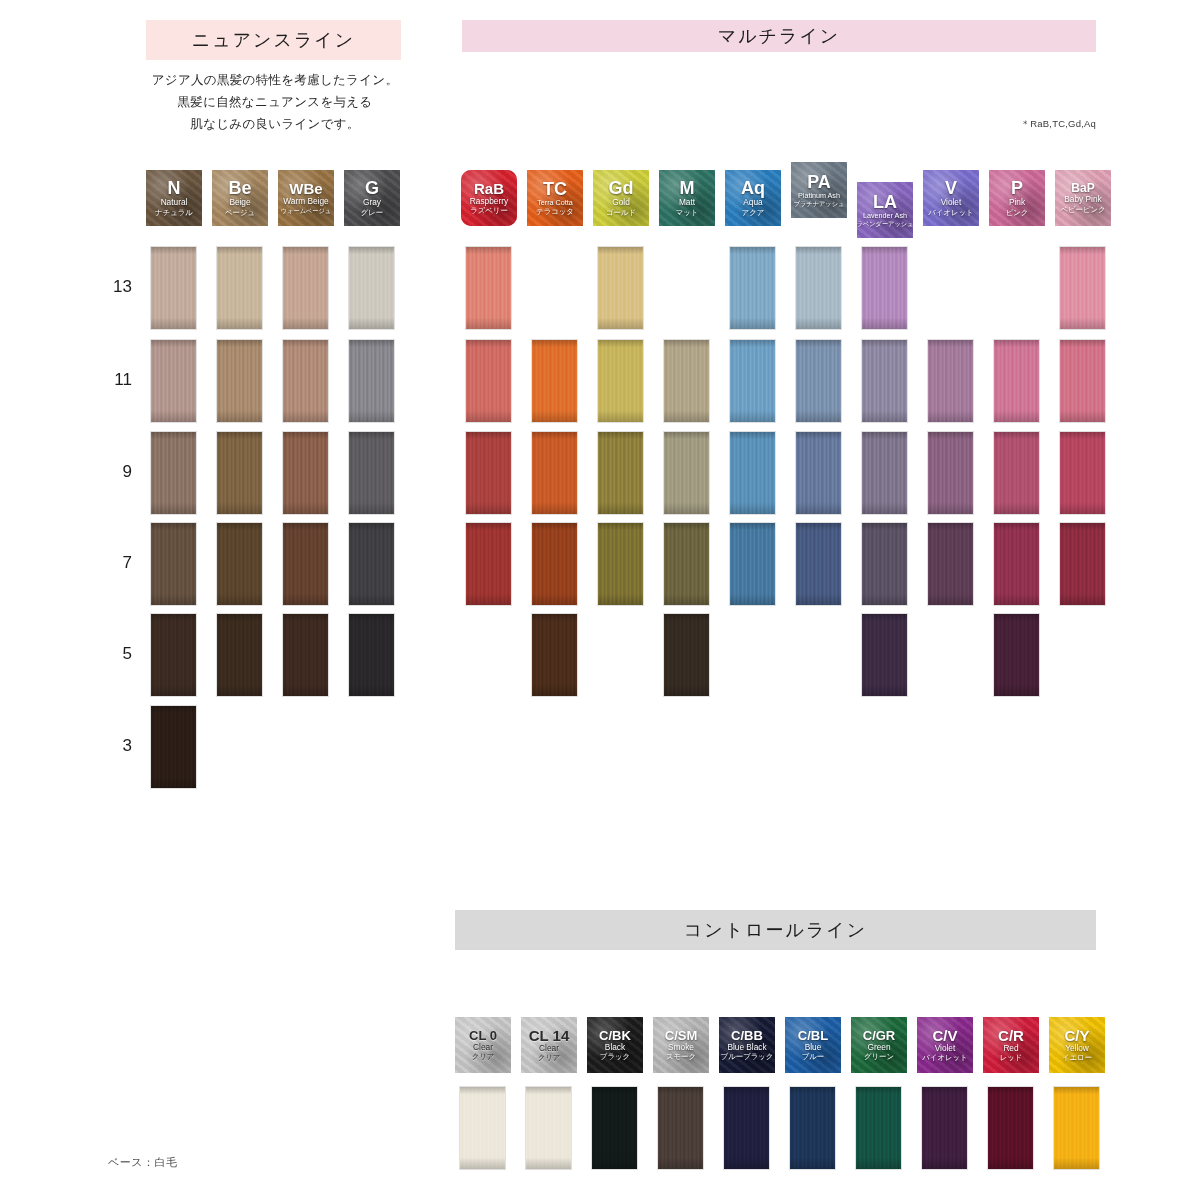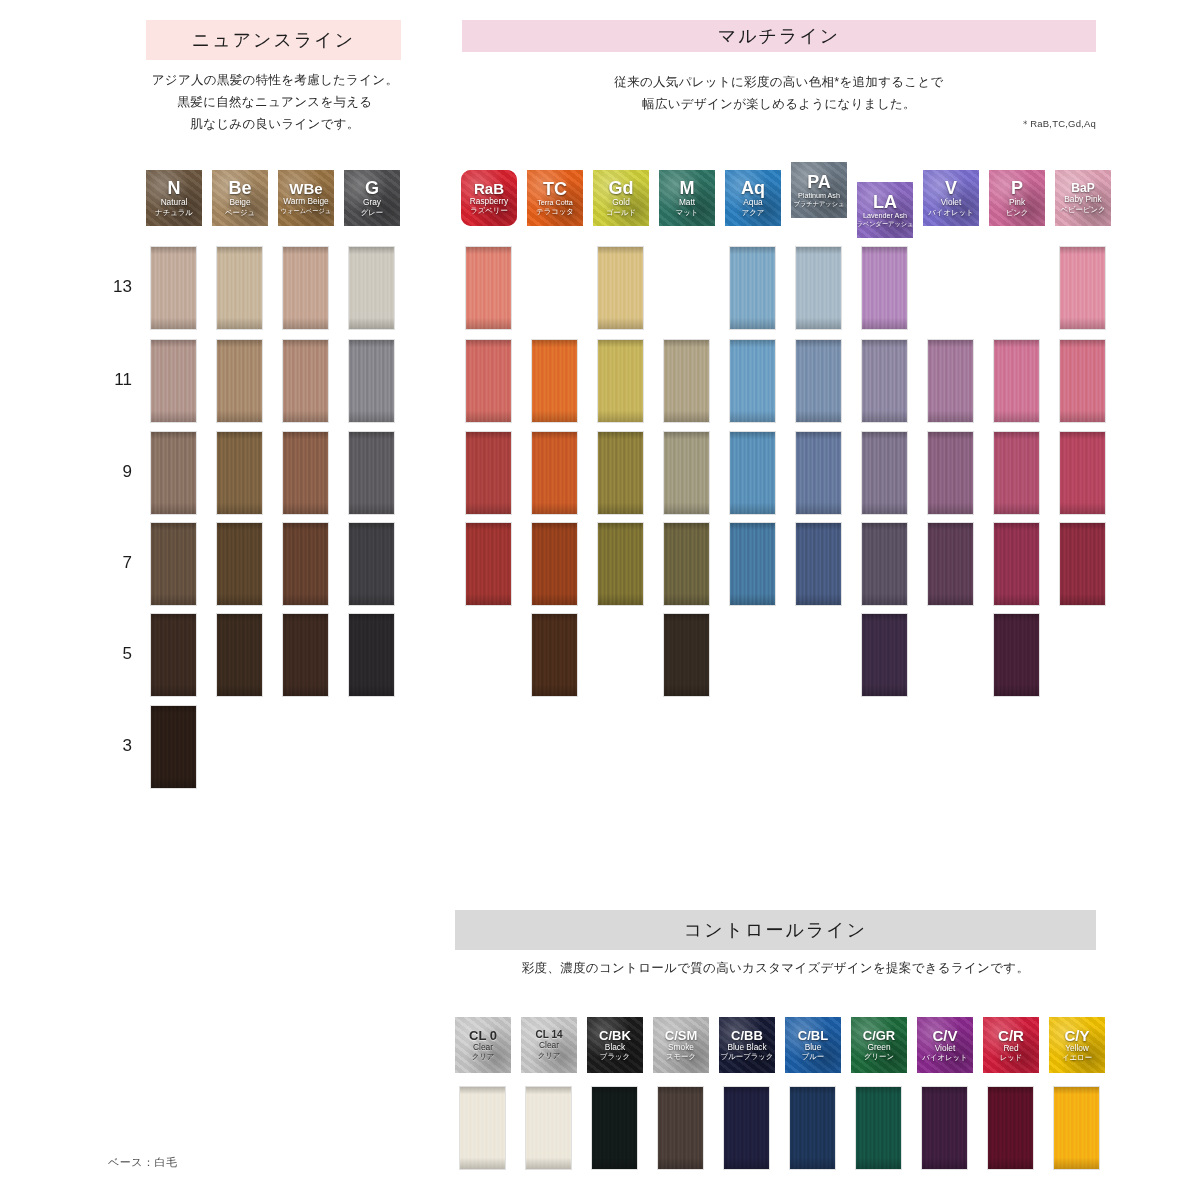--- a/index.html
+++ b/index.html
@@ -118,25 +118,23 @@
 </style>
 </head>
 <body>
 
 <div class="page">
 
   <div class="banner" id="banner-nuance">ニュアンスライン</div>
   <div class="desc" id="desc-nuance">アジア人の黒髪の特性を考慮したライン。<br>黒髪に自然なニュアンスを与える<br>肌なじみの良いラインです。</div>
 
   <div class="banner" id="banner-multi">マルチライン</div>
-  <div class="desc" id="desc-multi">従来の人気パレットに彩度の高い色相*を追加することで<br>幅広いデザインが楽しめるようになりました。</div>
   <div id="footnote-multi">＊RaB,TC,Gd,Aq</div>
 
   <div class="banner" id="banner-control">コントロールライン</div>
-  <div class="desc" id="desc-control">彩度、濃度のコントロールで質の高いカスタマイズデザインを提案できるラインです。</div>
 
   <div id="base-note">ベース：白毛</div>
 
   <div id="layer-chips">
       <div class="chip" style="left: 146px; top: 170px; background: rgb(107, 86, 64);">
         <div class="chip-tex" style="background: radial-gradient(circle at 28% 26%, rgba(255, 255, 255, 0.3), rgba(255, 255, 255, 0) 48%), radial-gradient(circle at 74% 72%, rgba(0, 0, 0, 0.32), rgba(0, 0, 0, 0) 55%), repeating-linear-gradient(38deg, rgba(255, 255, 255, 0.07) 0px, rgba(255, 255, 255, 0.07) 3px, rgba(0, 0, 0, 0.07) 3px, rgba(0, 0, 0, 0.07) 7px), rgb(107, 86, 64);"></div>
         <div class="chip-code" style="font-size: 18px;">N</div>
         <div class="chip-en">Natural</div>
         <div class="chip-jp">ナチュラル</div>
       </div>
@@ -219,21 +217,21 @@
         <div class="chip-jp">ベビーピンク</div>
       </div>
       <div class="chip dark-text" style="left: 455px; top: 1017px; background: rgb(201, 201, 201);">
         <div class="chip-tex" style="background: radial-gradient(circle at 28% 26%, rgba(255, 255, 255, 0.3), rgba(255, 255, 255, 0) 48%), radial-gradient(circle at 74% 72%, rgba(0, 0, 0, 0.32), rgba(0, 0, 0, 0) 55%), repeating-linear-gradient(38deg, rgba(255, 255, 255, 0.07) 0px, rgba(255, 255, 255, 0.07) 3px, rgba(0, 0, 0, 0.07) 3px, rgba(0, 0, 0, 0.07) 7px), rgb(201, 201, 201);"></div>
         <div class="chip-code" style="font-size: 13px;">CL 0</div>
         <div class="chip-en">Clear</div>
         <div class="chip-jp">クリア</div>
       </div>
       <div class="chip dark-text" style="left: 521px; top: 1017px; background: rgb(201, 201, 201);">
         <div class="chip-tex" style="background: radial-gradient(circle at 28% 26%, rgba(255, 255, 255, 0.3), rgba(255, 255, 255, 0) 48%), radial-gradient(circle at 74% 72%, rgba(0, 0, 0, 0.32), rgba(0, 0, 0, 0) 55%), repeating-linear-gradient(38deg, rgba(255, 255, 255, 0.07) 0px, rgba(255, 255, 255, 0.07) 3px, rgba(0, 0, 0, 0.07) 3px, rgba(0, 0, 0, 0.07) 7px), rgb(201, 201, 201);"></div>
-        <div class="chip-code" style="font-size: 10px;">CL 14</div>
+        <div class="chip-code" style="font-size: 15px;">CL 14</div>
         <div class="chip-en">Clear</div>
         <div class="chip-jp">クリア</div>
       </div>
       <div class="chip" style="left: 587px; top: 1017px; background: rgb(28, 28, 28);">
         <div class="chip-tex" style="background: radial-gradient(circle at 28% 26%, rgba(255, 255, 255, 0.3), rgba(255, 255, 255, 0) 48%), radial-gradient(circle at 74% 72%, rgba(0, 0, 0, 0.32), rgba(0, 0, 0, 0) 55%), repeating-linear-gradient(38deg, rgba(255, 255, 255, 0.07) 0px, rgba(255, 255, 255, 0.07) 3px, rgba(0, 0, 0, 0.07) 3px, rgba(0, 0, 0, 0.07) 7px), rgb(28, 28, 28);"></div>
         <div class="chip-code" style="font-size: 13px;">C/BK</div>
         <div class="chip-en">Black</div>
         <div class="chip-jp">ブラック</div>
       </div>
       <div class="chip" style="left: 653px; top: 1017px; background: rgb(184, 184, 184);">

